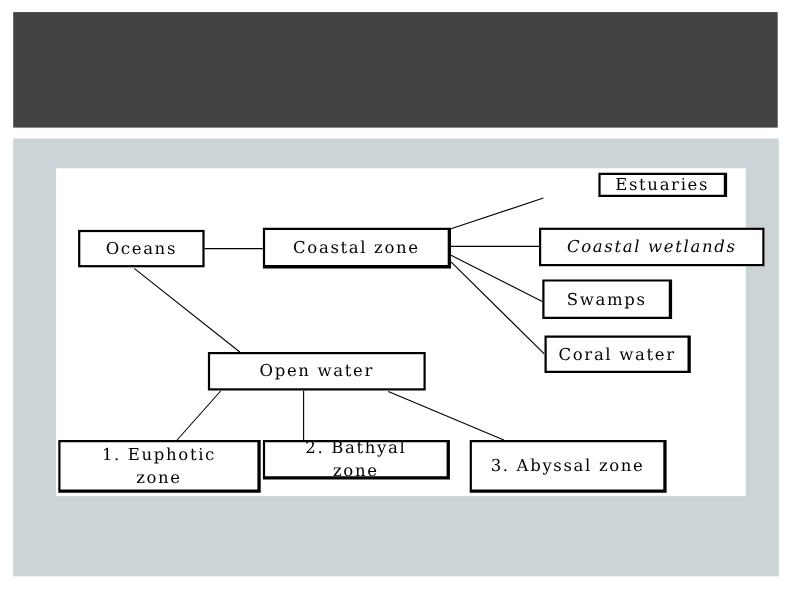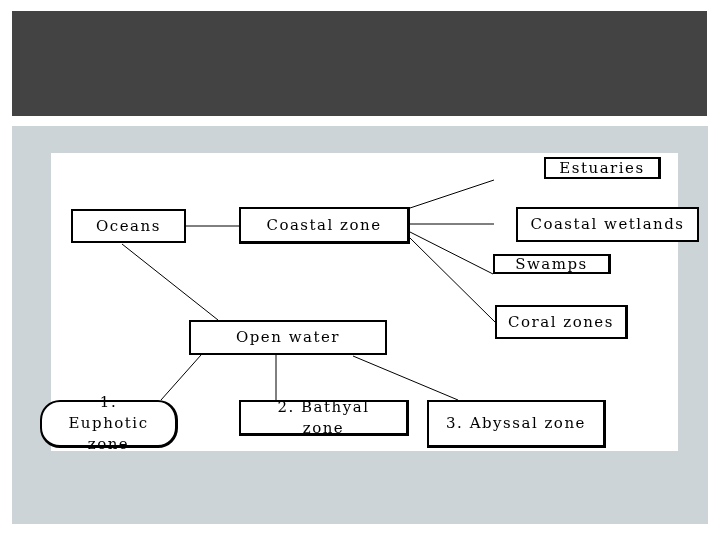--- a/index.html
+++ b/index.html
@@ -50,25 +50,25 @@
     line-height: 21px;
     white-space: nowrap;
   }
   .shadow-r  { border-right-width: 3px; }
   .shadow-rb { border-right-width: 3px; border-bottom-width: 3px; }
   .wrap { white-space: normal; padding: 0 16px; }
 
   .n-oceans           { left: 71px;  top: 209px; width: 115px; height: 34px; }
   .n-coastal-zones    { left: 239px; top: 207px; width: 171px; height: 37px; }
   .n-estuaries        { left: 500px; top: 157px; width: 117px; height: 22px; margin-left: 44px; }
-  .n-coastal-wetlands { left: 516px; top: 207px; width: 183px; height: 35px; }
-  .n-swamps           { left: 493px; top: 254px; width: 118px; height: 20px; }
+  .n-coastal-wetlands { left: 490px; top: 207px; width: 205px; height: 35px; font-style: italic; }
+  .n-swamps           { left: 493px; top: 254px; width: 118px; height: 36px; }
   .n-coral-reefs      { left: 495px; top: 305px; width: 133px; height: 34px; }
   .n-open-water       { left: 189px; top: 320px; width: 198px; height: 35px; }
-  .n-euphotic-zone    { left: 40px;  top: 400px; width: 138px; height: 48px; border-radius: 20px; }
+  .n-euphotic-zone    { left: 53px;  top: 400px; width: 184px; height: 48px; }
   .n-bathyal-zone     { left: 239px; top: 400px; width: 170px; height: 36px; }
   .n-abyssal-zone     { left: 427px; top: 400px; width: 179px; height: 48px; }
 </style>
 </head>
 <body>
 
 <div class="title-bar"></div>
 <div class="content-band"></div>
 <div class="diagram-panel"></div>
 
@@ -93,21 +93,21 @@
 <div class="node n-estuaries shadow-r">
   <span>Estuaries</span>
 </div>
 <div class="node n-coastal-wetlands">
   <span>Coastal wetlands</span>
 </div>
 <div class="node n-swamps shadow-r">
   <span>Swamps</span>
 </div>
 <div class="node n-coral-reefs shadow-r">
-  <span>Coral zones</span>
+  <span>Coral water</span>
 </div>
 <div class="node n-open-water">
   <span>Open water</span>
 </div>
 <div class="node n-euphotic-zone shadow-rb wrap">
   <span>1. Euphotic zone</span>
 </div>
 <div class="node n-bathyal-zone shadow-rb wrap">
   <span>2. Bathyal zone</span>
 </div>

